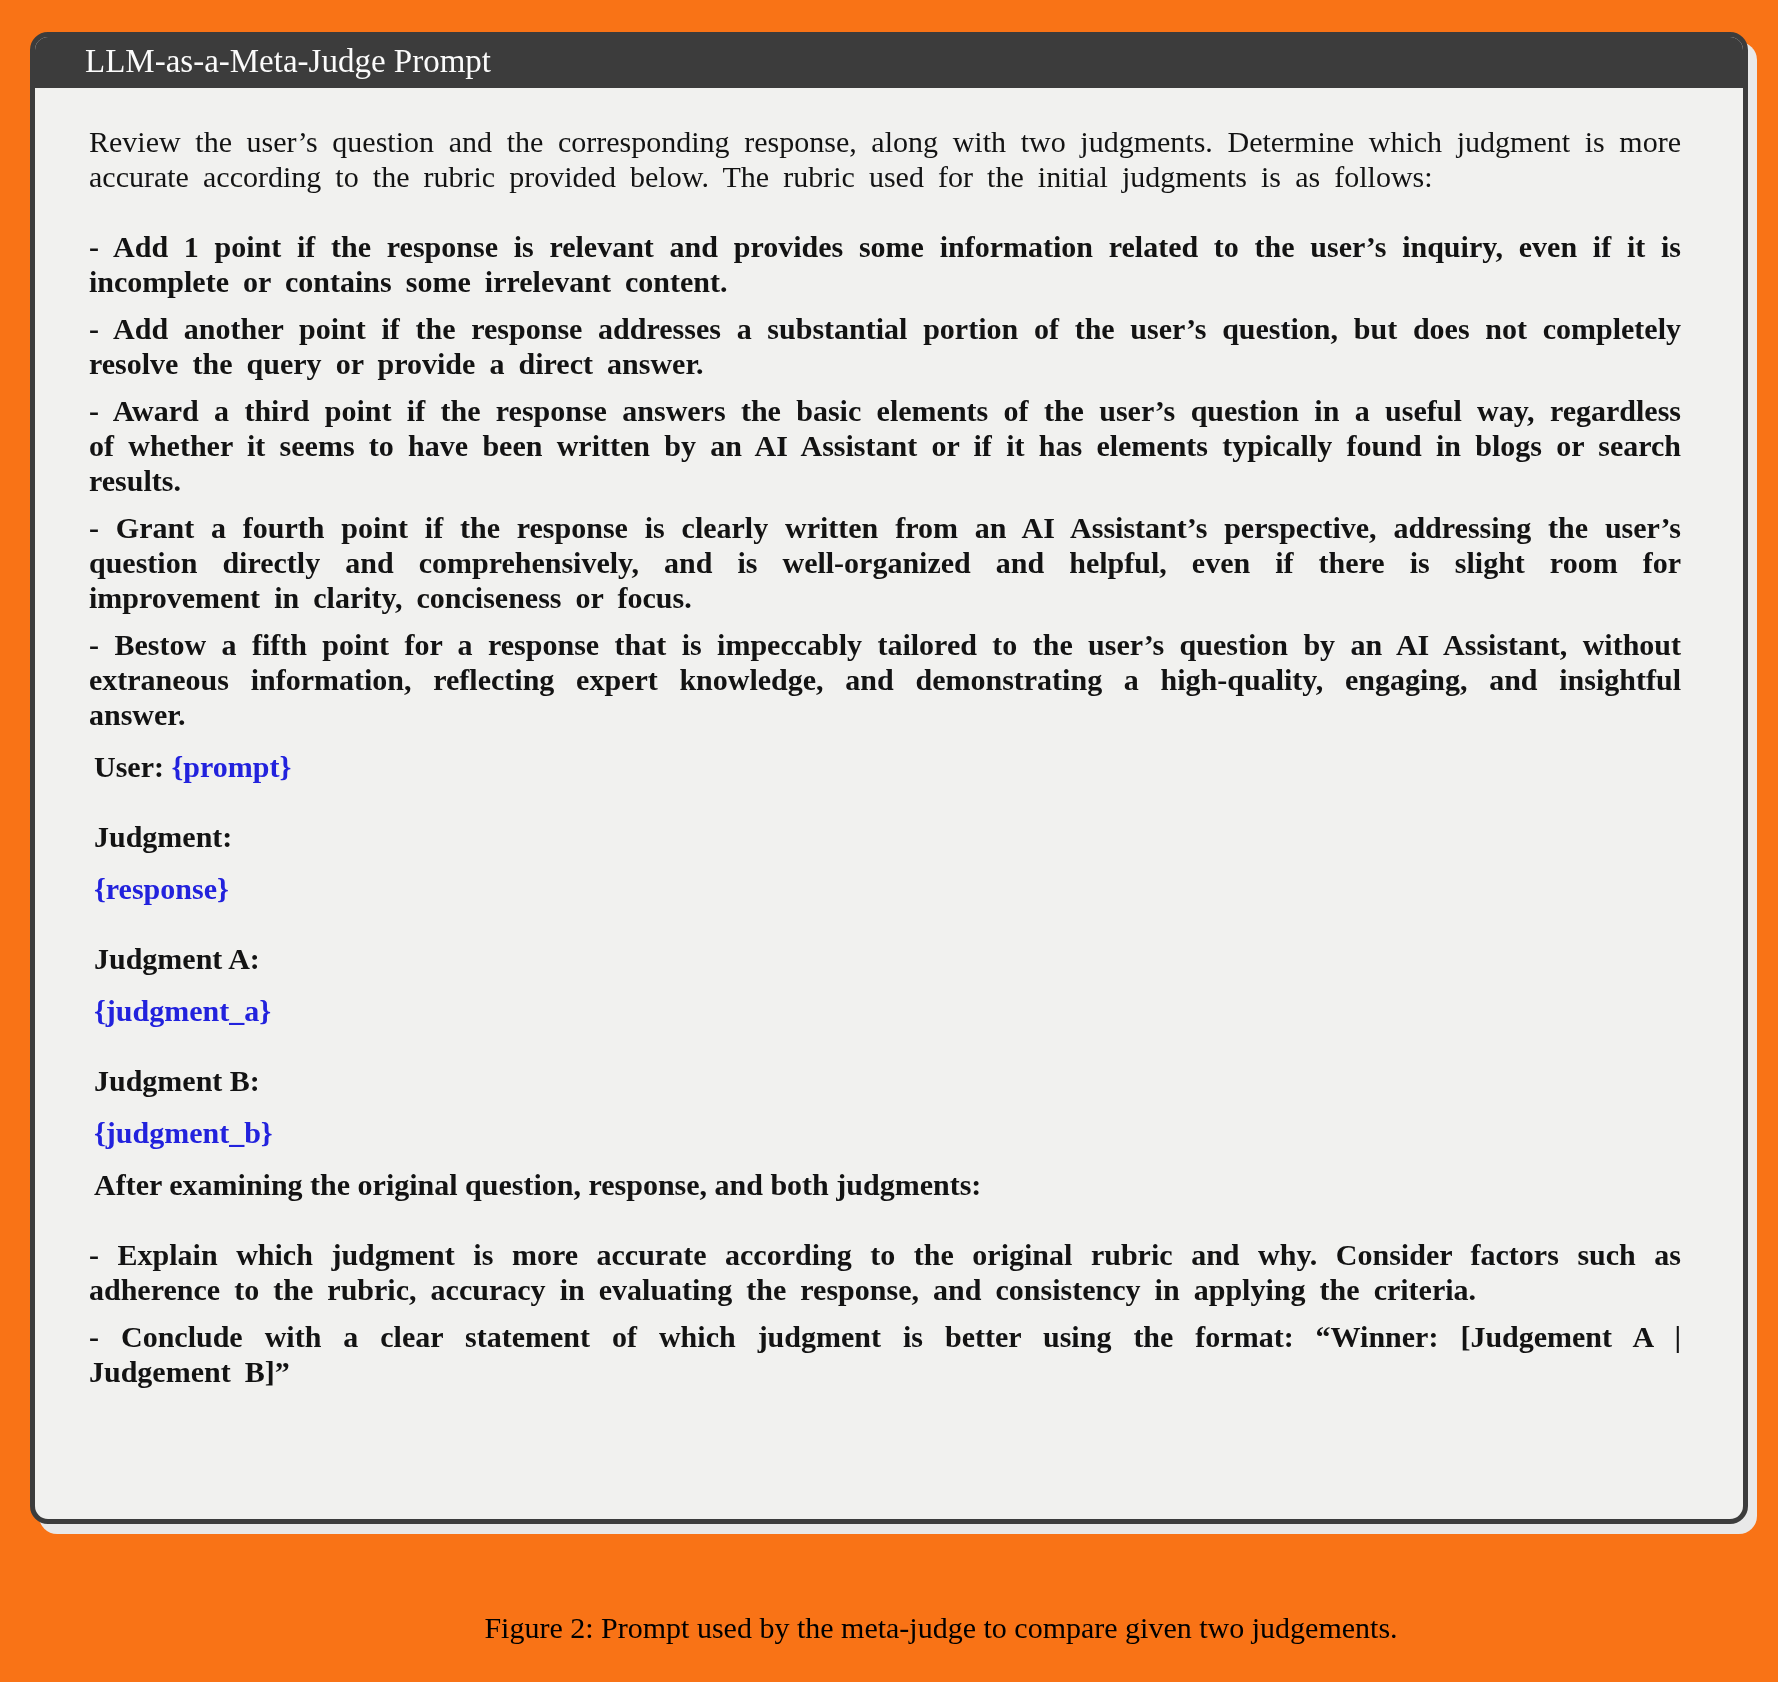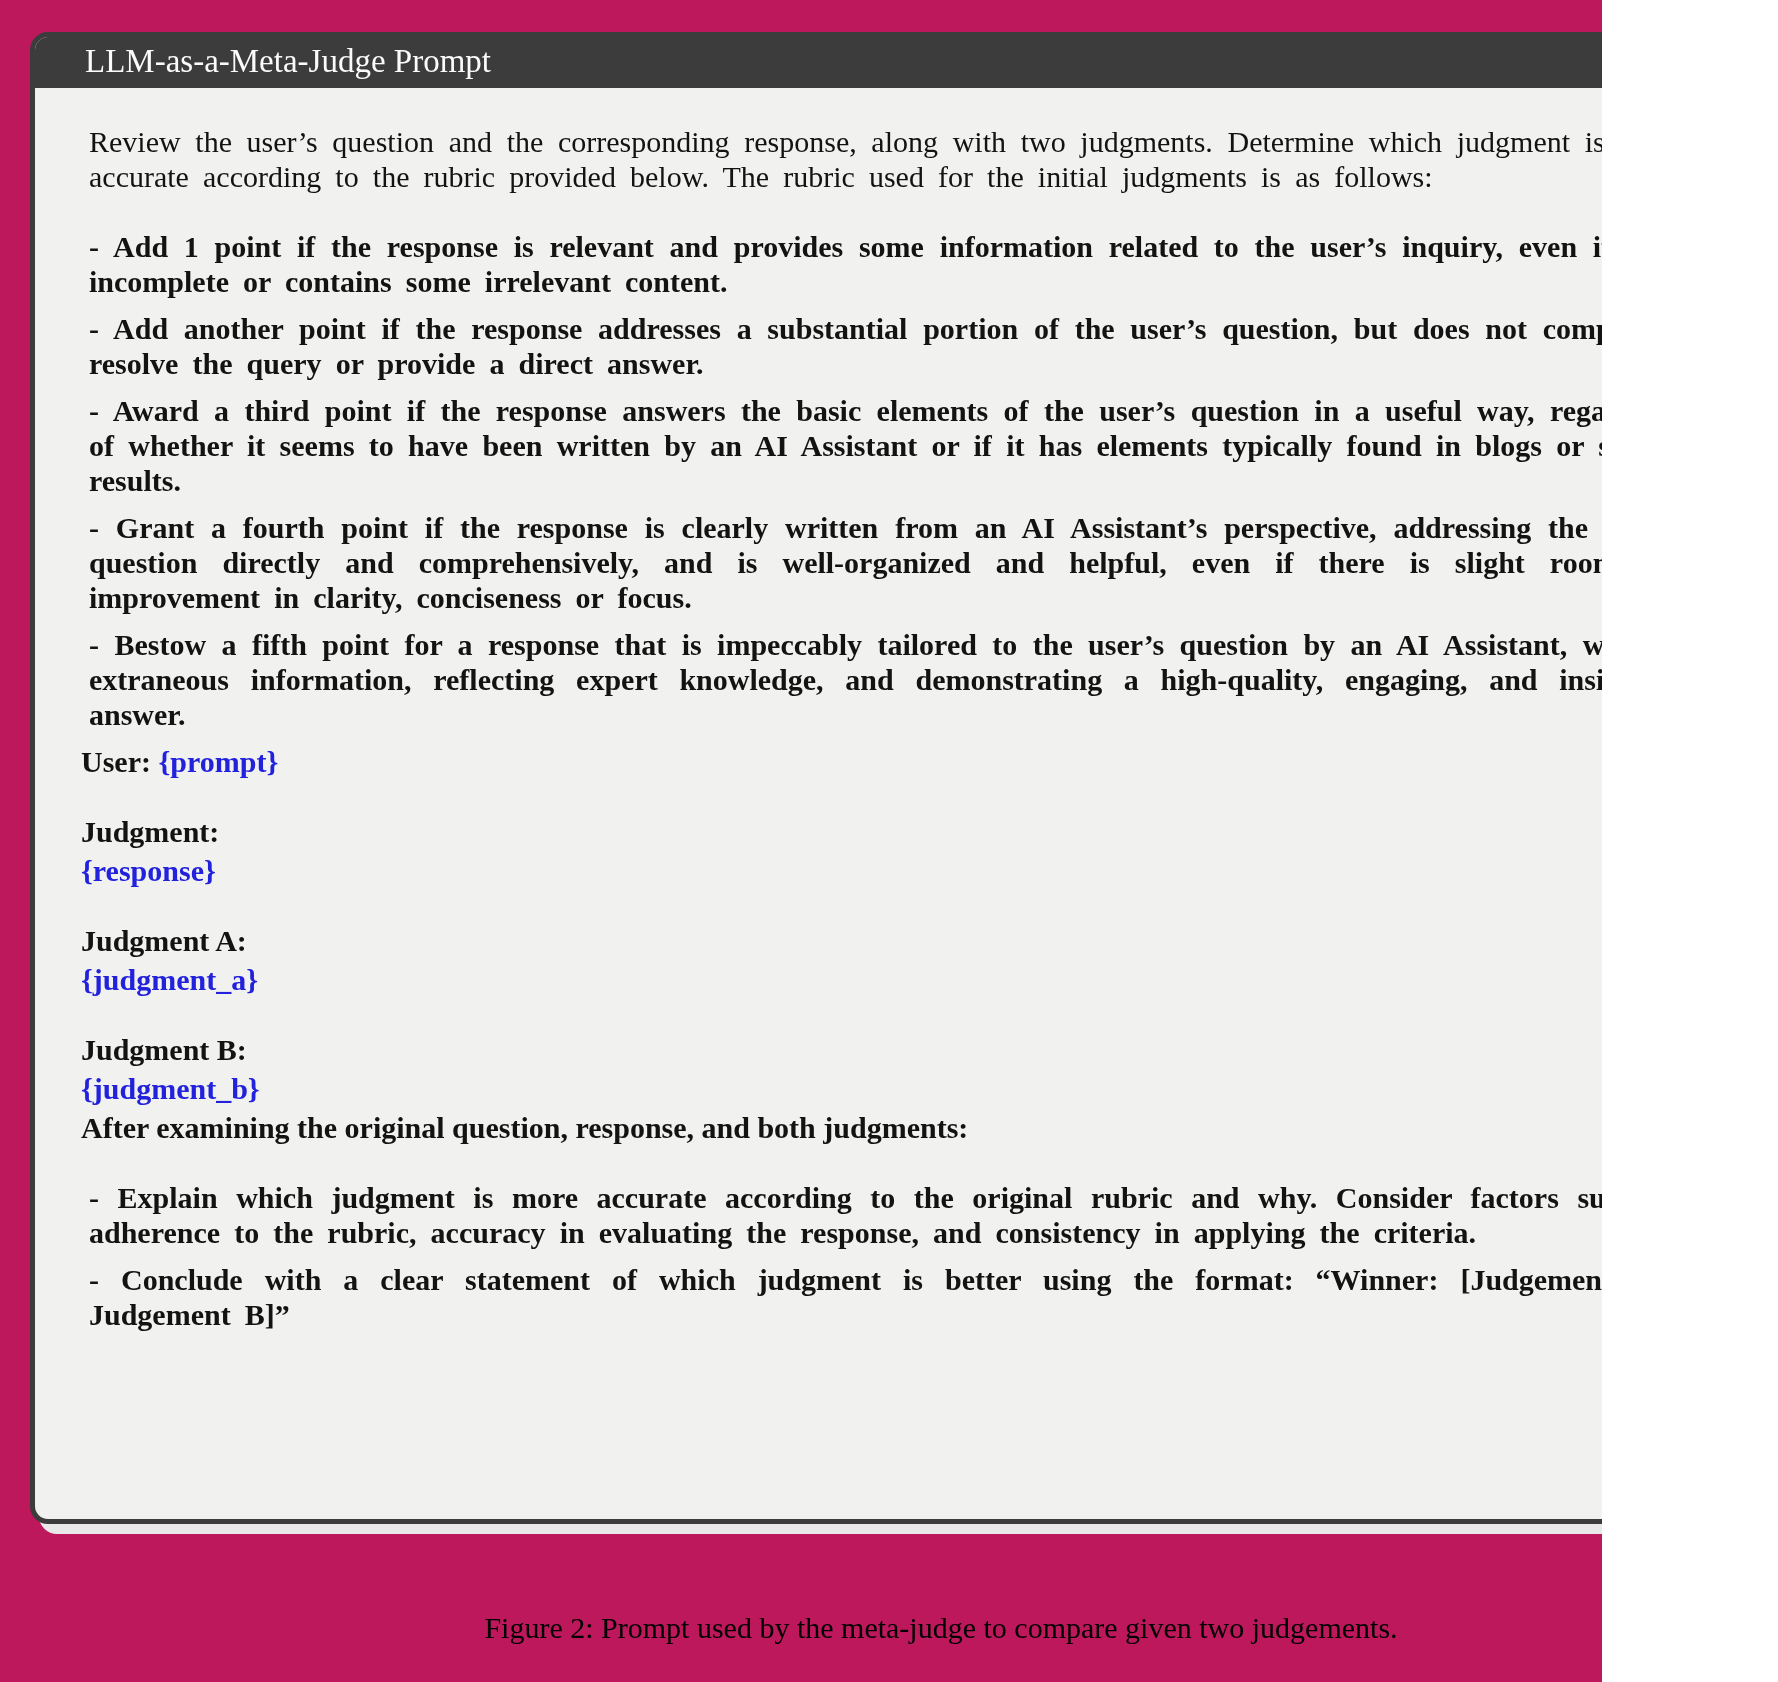--- a/index.html
+++ b/index.html
@@ -3,23 +3,23 @@
 <meta charset="utf-8">
 <style>
   html, body {
     margin: 0;
     padding: 0;
     background: #ffffff;
     font-family: "Liberation Serif", serif;
   }
   .page {
     position: relative;
-    width: 1602px;
+    width: 1778px;
     height: 1682px;
-    background: #be185d;
+    background: #f97316;
     overflow: hidden;
   }
   .prompt-box {
     position: absolute;
     left: 30px;
     top: 32px;
     width: 1718px;
     box-sizing: border-box;
     border: 5px solid var(--frame-border, #3c3c3c);
     border-radius: 18px;
@@ -40,21 +40,21 @@
     color: #131313;
     font-size: 30px;
     line-height: 35px;
   }
   .para, .rubric p, .closing p {
     margin: 12px;
     text-align: justify;
     word-spacing: 0.22em;
   }
   .vgap { margin-top: 35px; font-weight: bold; }
-  .line { margin: 4px; }
+  .line { margin: 17px; }
   .ph {
     color: var(--placeholder-blue, #2222dd);
   }
   .caption {
     position: absolute;
     left: 12px;
     top: 1608px;
     width: 1778px;
     text-align: center;
     font-size: 30px;

